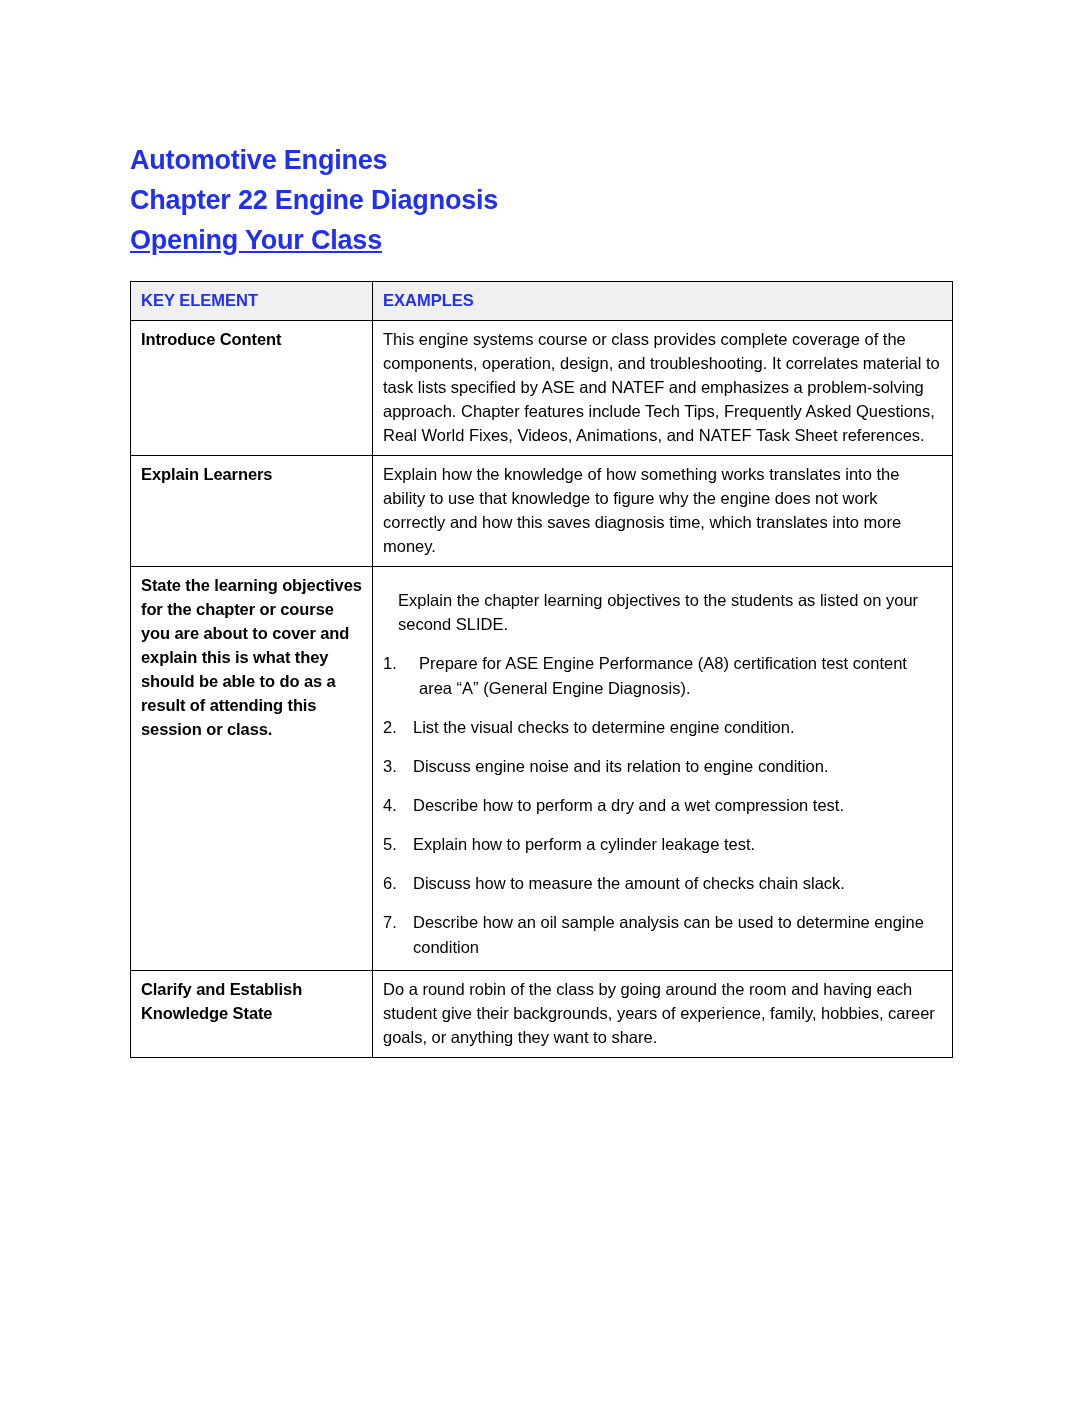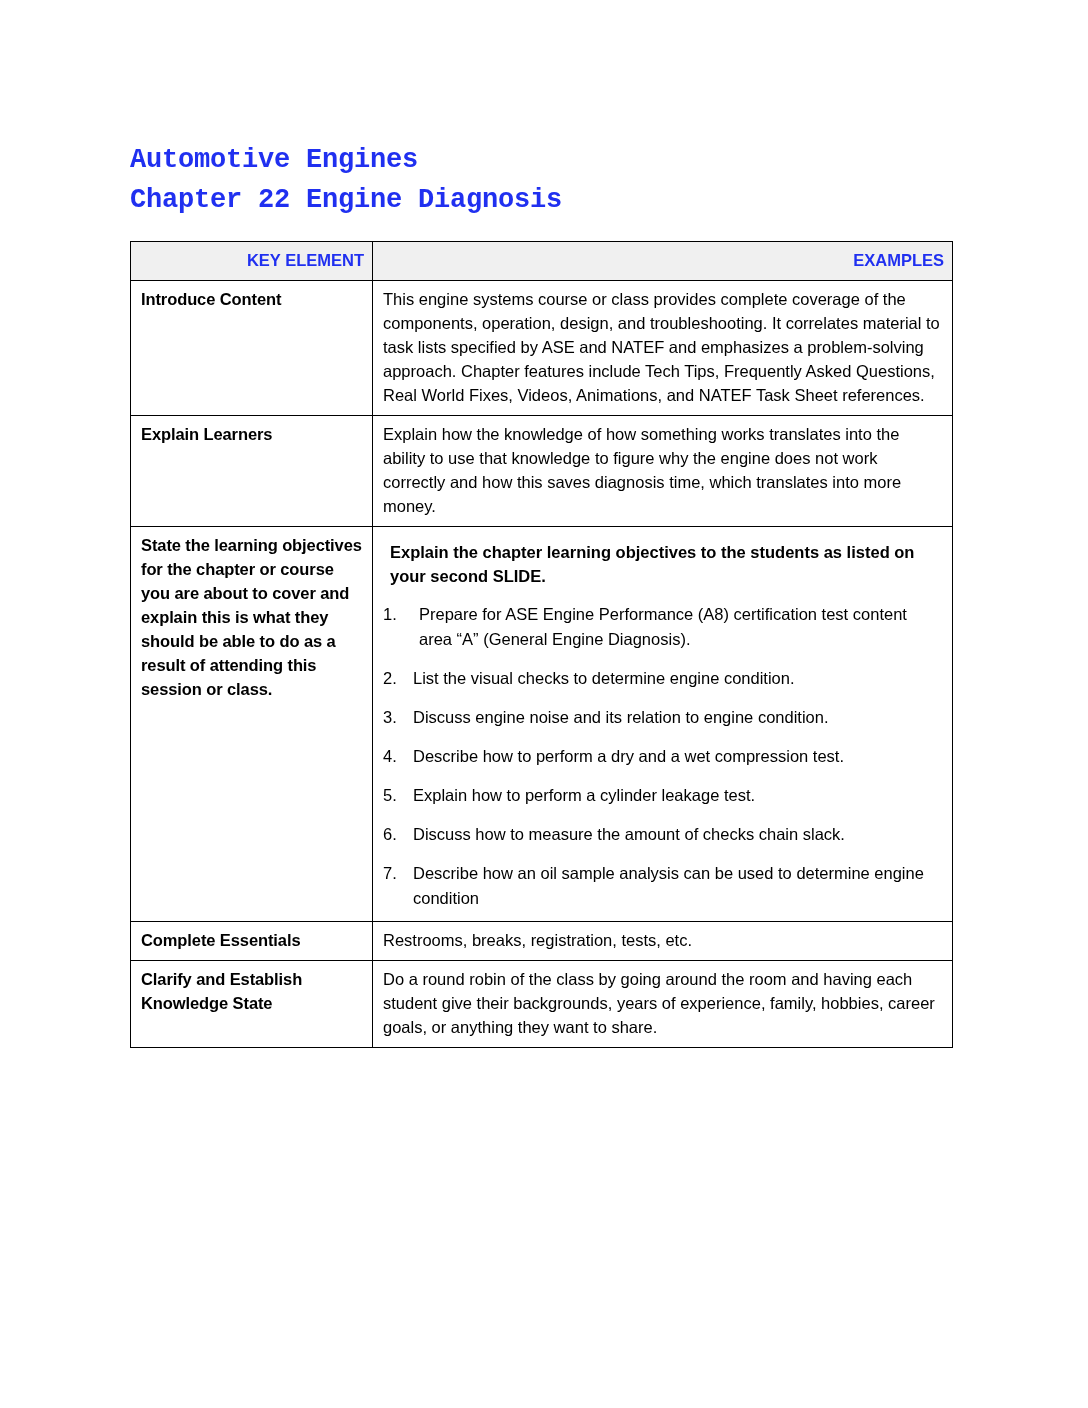--- a/index.html
+++ b/index.html
@@ -31,21 +31,20 @@
   }
   .doc-title {
     color: #2030f0;
     font-weight: bold;
     font-size: 27px;
     line-height: 40px;
     letter-spacing: -0.2px;
   }
   .doc-title .line {
     display: block;
-    font-family: Liberation Mono, monospace;
   }
   .doc-title .underlined {
     text-decoration: underline;
   }
   table.kv {
     border-collapse: collapse;
     width: 822px;
     margin-top: 21px;
     table-layout: fixed;
   }
@@ -56,36 +55,35 @@
     font-size: 16.5px;
     line-height: 24px;
   }
   table.kv col.c1 { width: 242px; }
   table.kv col.c2 { width: 580px; }
   thead th {
     background: #f0f0f0;
     color: #2030f0;
     font-weight: bold;
     font-size: 18.5px;
-    text-align: right;
+    text-align: left;
     padding: 7px 8px 8px 12px;
   }
   td.key {
     font-weight: bold;
     font-size: 16.5px;
     line-height: 25px;
     letter-spacing: -0.1px;
   }
   td.val {
     font-weight: normal;
     padding-right: 12px;
   }
   td.val p {
-    margin: 7px;
-    font-weight: bold;
+    margin: 15px;
   }
   ol.objectives {
     margin: 14px 0 0 0;
     padding: 0;
     list-style: none;
   }
   ol.objectives li {
     position: relative;
     padding-left: 30px;
     margin-bottom: 14px;
@@ -109,20 +107,21 @@
 </style>
 </head>
 <body>
 
 <div class="page">
   <div class="content">
 
     <div class="doc-title">
       <span class="line">Automotive Engines</span>
       <span class="line">Chapter 22 Engine Diagnosis</span>
+      <span class="line underlined">Opening Your Class</span>
     </div>
 
     <table class="kv">
       <colgroup>
         <col class="c1">
         <col class="c2">
       </colgroup>
       <thead>
         <tr>
           <th>KEY ELEMENT</th>
@@ -172,24 +171,20 @@
               </li>
               <li>
                 <span class="num">7.</span>
                 <span>Describe how an oil sample analysis can be used to determine engine condition</span>
               </li>
             </ol>
           </td>
         </tr>
 
 
-        <tr>
-          <td class="key">Complete Essentials</td>
-          <td class="val">Restrooms, breaks, registration, tests, etc.</td>
-        </tr>
 
         <tr>
           <td class="key">Clarify and Establish Knowledge State</td>
           <td class="val">Do a round robin of the class by going around the room and having each student give their backgrounds, years of experience, family, hobbies, career goals, or anything they want to share.</td>
         </tr>
 
       </tbody>
     </table>
 
   </div>

